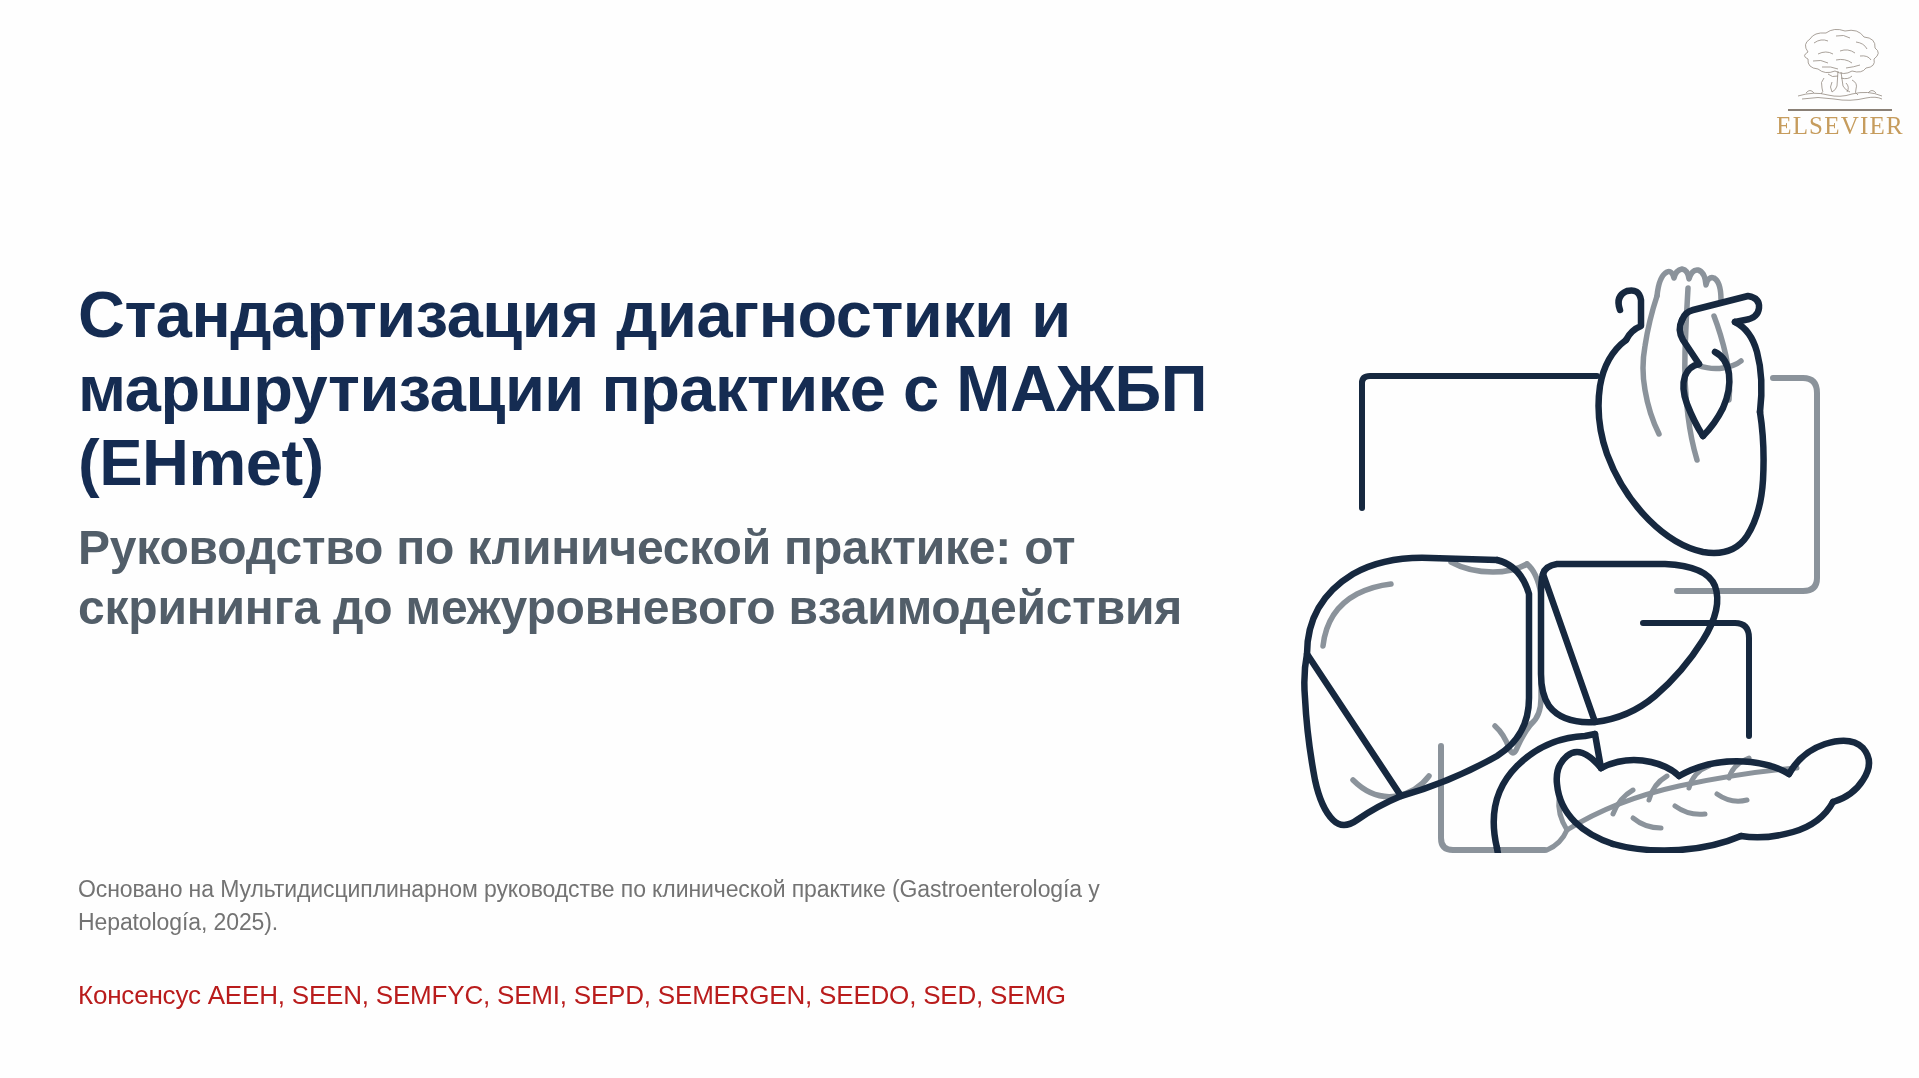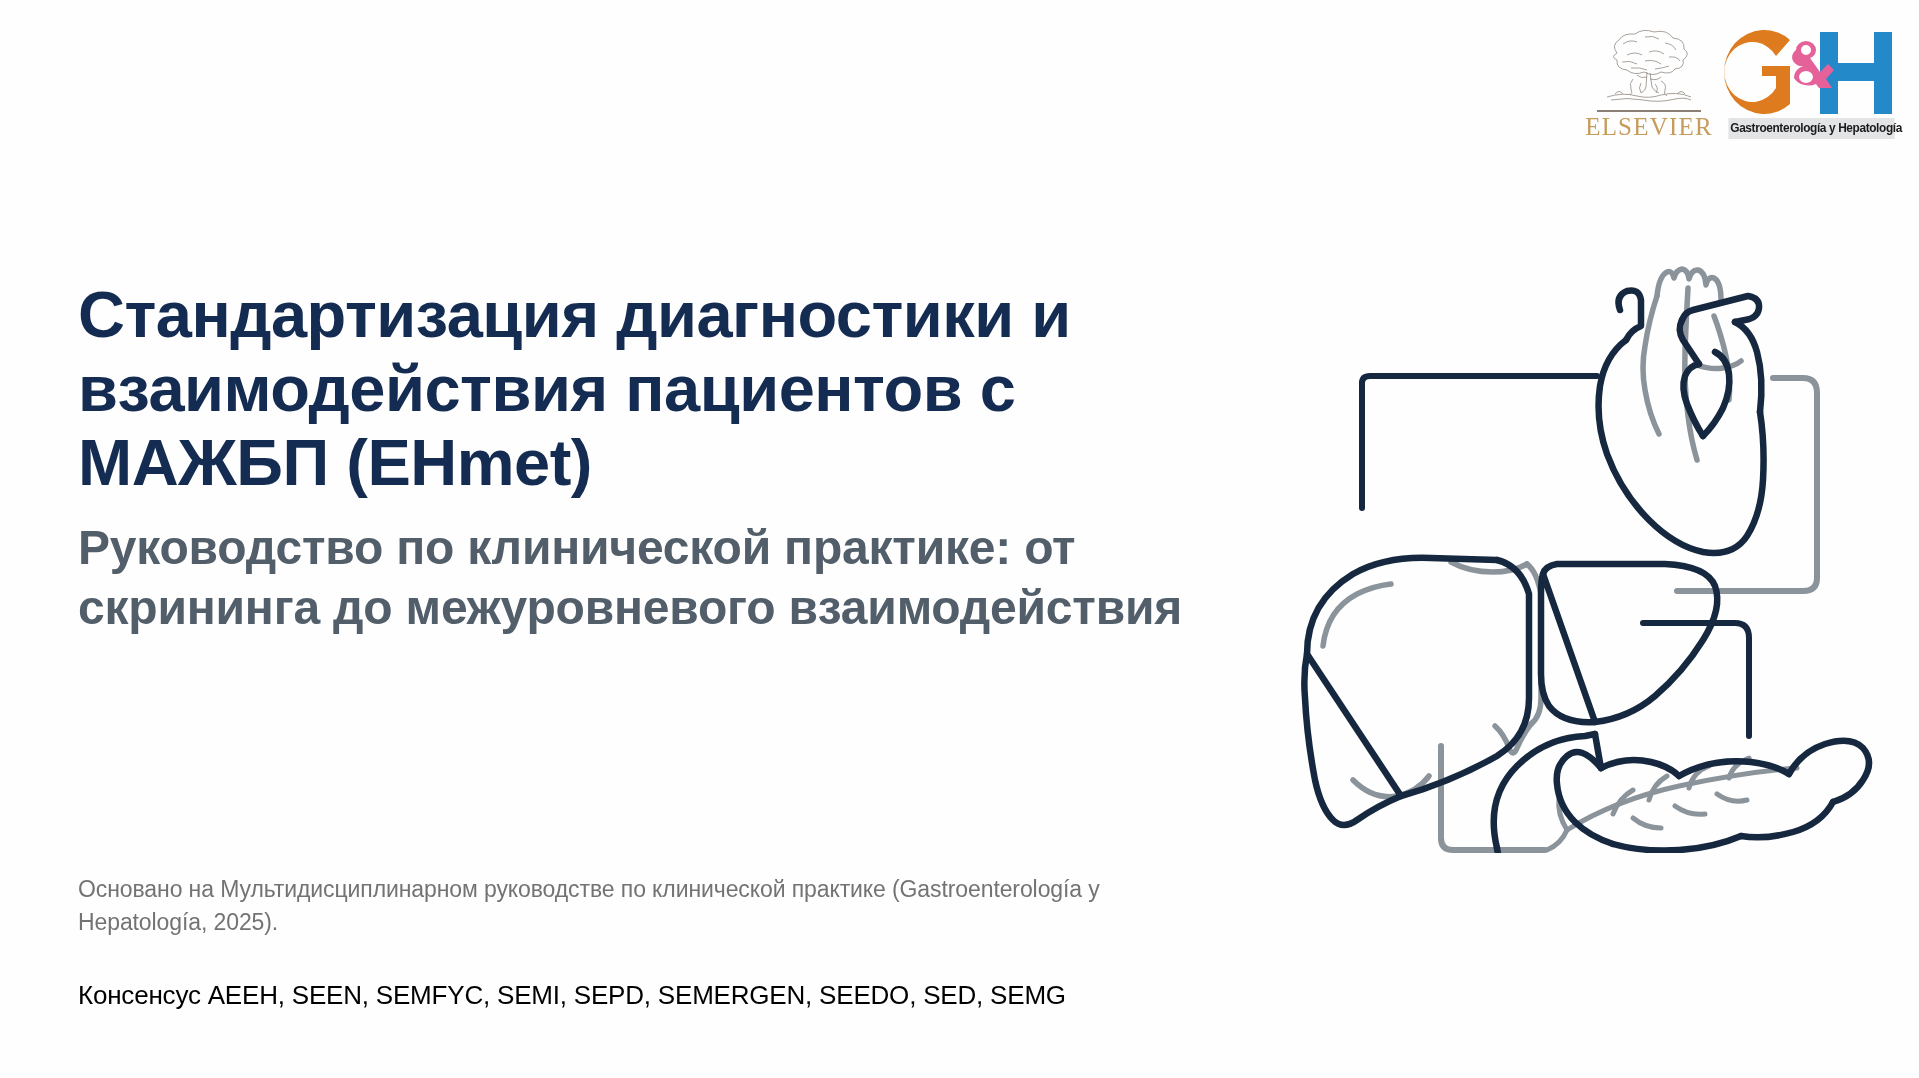--- a/index.html
+++ b/index.html
@@ -113,21 +113,21 @@
     color: #737373;
     letter-spacing: -0.1px;
   }
   .consensus {
     position: absolute;
     left: 78px;
     top: 979px;
     width: 1200px;
     font-size: 26px;
     line-height: 1.3;
-    color: #000000;
+    color: #b91c1c;
     letter-spacing: -0.2px;
   }
 
   
   .organs {
     position: absolute;
     left: 1245px;
     top: 228px;
     width: 660px;
     height: 625px;
@@ -170,46 +170,25 @@
           <path d="M10 70 Q26 65 40 69 Q52 72 64 68 Q80 64 94 70"></path>
           <path d="M14 73 Q30 70 46 73 Q62 76 78 72 Q88 70 94 73"></path>
           <path d="M18 67 Q22 62 26 67"></path>
           <path d="M80 67 Q84 62 88 67"></path>
         </g>
       </svg>
       <div class="elsevier-rule"></div>
       <div class="elsevier-word">ELSEVIER</div>
     </div>
 
-    <div class="gh-logo">
-      <svg class="gh-marks" viewBox="0 0 175 92">
-
-        <g>
-          <path d="M52 30 A28 30 0 1 0 52 62 L52 50 L38 50 L38 40 L66 40 L66 78 A40 42 0 1 1 66 14 Z" fill="#dd7b1e"></path>
-        </g>
-
-        <g>
-          <rect x="96" y="6" width="18" height="82" fill="#2389c8"></rect>
-          <rect x="150" y="6" width="18" height="82" fill="#2389c8"></rect>
-          <rect x="96" y="37" width="72" height="18" fill="#2389c8"></rect>
-        </g>
-
-        <g>
-          <path d="M72 24 A10 9 0 0 1 92 24 A9 9 0 0 1 86 32 L96 46 L104 38 L110 44 L102 53 L108 62 L95 62 L92 58 A16 13 0 0 1 70 52 A13 12 0 0 1 80 40 A10 9 0 0 1 72 24 Z
-                   M82 19 A4 4 0 0 0 82 29 A4 4 0 0 0 82 19 Z
-                   M82 45 A7 6 0 0 0 82 57 A7 6 0 0 0 82 45 Z" fill="#e4619a"></path>
-        </g>
-      </svg>
-      <div class="gh-caption">Gastroenterología y Hepatología</div>
-    </div>
 
   </div>
 
   <div class="text-col">
-    <h1 class="main-title">Стандартизация диагностики и взаимодействия пациентов с МАЖБП (EHmet)</h1>
+    <h1 class="main-title">Стандартизация диагностики и маршрутизации практике с МАЖБП (EHmet)</h1>
     <p class="subtitle">Руководство по клинической практике: от скрининга до межуровневого взаимодействия</p>
   </div>
 
   <div class="attribution">Основано на Мультидисциплинарном руководстве по клинической практике (Gastroenterología y Hepatología, 2025).</div>
   <div class="consensus">Консенсус AEEH, SEEN, SEMFYC, SEMI, SEPD, SEMERGEN, SEEDO, SED, SEMG</div>
 
   <div class="organs">
     <svg viewBox="0 0 660 625" fill="none" stroke-linecap="round" stroke-linejoin="round">
 
       <path d="M117 155 L117 280" stroke="#16283f" stroke-width="6"></path>

